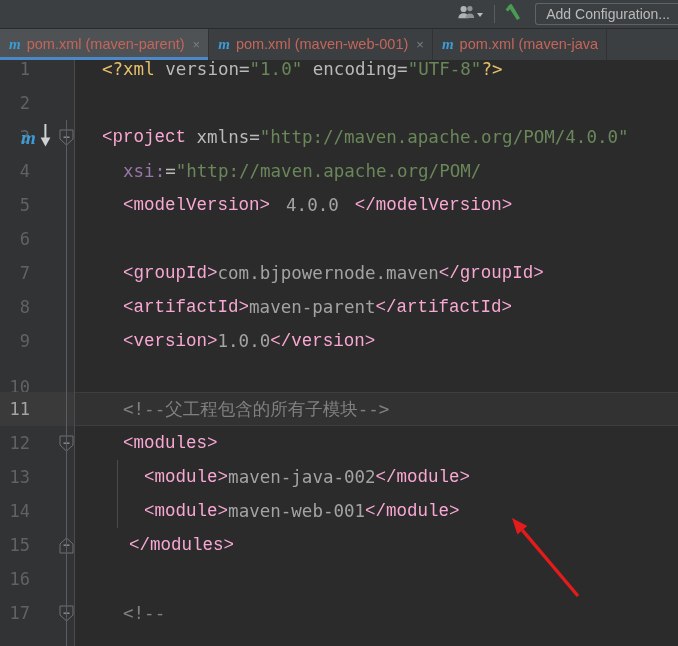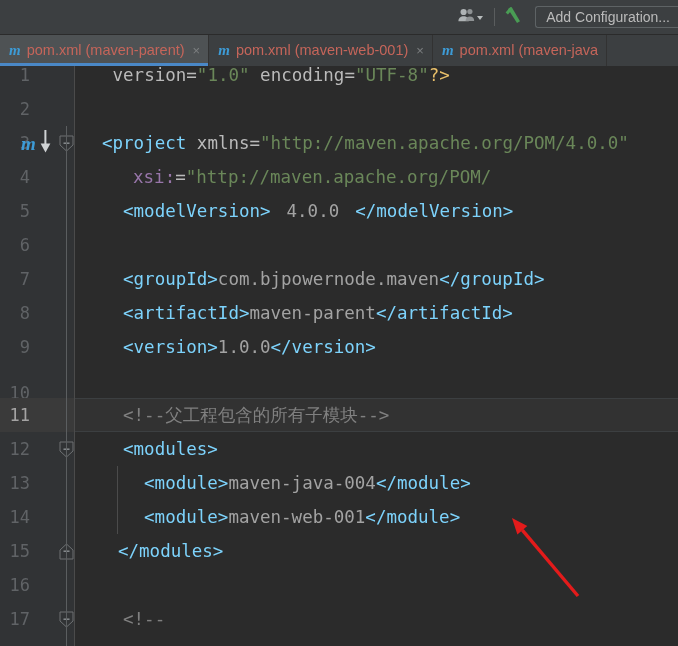--- a/index.html
+++ b/index.html
@@ -10,21 +10,21 @@
   body {
     width: 678px;
     height: 646px;
     overflow: hidden;
     font-family: "Liberation Sans", sans-serif;
     -webkit-font-smoothing: antialiased;
   }
 
   
   .toolbar {
-    height: 35px;
+    height: 29px;
     background: #3c3f41;
     border-bottom: 1px solid #2b2b2b;
     display: flex;
     align-items: center;
     justify-content: flex-end;
     padding-right: 0;
     box-sizing: border-box;
   }
   .tb-group {
     display: flex;
@@ -223,23 +223,23 @@
     line-height: 34px;
     letter-spacing: 0px;
   }
   .indent-guide {
     position: absolute;
     width: 1px;
     background: #4b4b4b;
   }
 
   
-  .s-tag   { color: #7dd3fc; }
+  .s-tag   { color: #f9a8d4; font-family: Liberation Mono, monospace; }
   .s-attr  { color: #bababa; }
-  .s-ns    { color: #9876aa; margin-left: 10px; }
+  .s-ns    { color: #9876aa; }
   .s-val   { color: #6a8759; }
   .s-text  { color: #a3a3a3; }
   .s-punct { color: #e8bf6a; }
   .s-cmt   { color: #808080; }
 
   
   .arrow-layer {
     position: absolute;
     left: 0; top: 0;
     width: 678px;
@@ -378,35 +378,35 @@
       <div class="fold-line" style="top: 60px; height: 34px;"></div>
       <div class="fold-line" style="top: 366px; height: 136px;"></div>
       <div class="fold-line" style="top: 536px; height: 34px;"></div>
       <div class="fold-line" style="top: 80px; height: 600px;"></div>
     </div>
   <div class="gutter-divider"></div>
   <div class="codearea" id="codearea">
       <div class="cur-hl" style="top: 332px;"></div>
       <div class="cur-hl-top" style="top: 332px;"></div>
       <div class="cur-hl-top" style="top: 365px;"></div>
-      <div class="code-line" style="top: -8px; left: 27px;"><span class="s-text"> </span><span class="s-attr">version</span><span class="s-attr">=</span><span class="s-val">"1.0"</span><span class="s-text"> </span><span class="s-attr">encoding</span><span class="s-attr">=</span><span class="s-val">"UTF-8"</span><span class="s-punct">?&gt;</span></div>
+      <div class="code-line" style="top: -8px; left: 27px;"><span class="s-punct">&lt;?xml</span><span class="s-text"> </span><span class="s-attr">version</span><span class="s-attr">=</span><span class="s-val">"1.0"</span><span class="s-text"> </span><span class="s-attr">encoding</span><span class="s-attr">=</span><span class="s-val">"UTF-8"</span><span class="s-punct">?&gt;</span></div>
       <div class="code-line" style="top: 26px; left: 27px;"></div>
       <div class="code-line" style="top: 60px; left: 27px;"><span class="s-tag">&lt;project</span><span class="s-text"> </span><span class="s-attr">xmlns</span><span class="s-attr">=</span><span class="s-val">"http://maven.apache.org/POM/4.0.0"</span></div>
       <div class="code-line" style="top: 94px; left: 48.04px;"><span class="s-ns">xsi:</span><span class="s-attr">=</span><span class="s-val">"http://maven.apache.org/POM/</span></div>
       <div class="code-line" style="top: 128px; left: 48.04px; gap: 16px;"><span class="s-tag">&lt;modelVersion&gt;</span><span class="s-text">4.0.0</span><span class="s-tag">&lt;/modelVersion&gt;</span></div>
       <div class="code-line" style="top: 162px; left: 48.04px;"></div>
       <div class="code-line" style="top: 230px; left: 48.04px;"><span class="s-tag">&lt;artifactId&gt;</span><span class="s-text">maven-parent</span><span class="s-tag">&lt;/artifactId&gt;</span></div>
       <div class="code-line" style="top: 196px; left: 48.04px;"><span class="s-tag">&lt;groupId&gt;</span><span class="s-text">com.bjpowernode.maven</span><span class="s-tag">&lt;/groupId&gt;</span></div>
       <div class="code-line" style="top: 264px; left: 48.04px;"><span class="s-tag">&lt;version&gt;</span><span class="s-text">1.0.0</span><span class="s-tag">&lt;/version&gt;</span></div>
       <div class="code-line" style="top: 298px; left: 48.04px;"></div>
       <div class="code-line" style="top: 332px; left: 48.04px;"><span class="s-cmt">&lt;!--父工程包含的所有子模块--&gt;</span></div>
       <div class="code-line" style="top: 366px; left: 48.04px;"><span class="s-tag">&lt;modules&gt;</span></div>
-      <div class="code-line" style="top: 400px; left: 69.08px;"><span class="s-tag">&lt;module&gt;</span><span class="s-text">maven-java-004</span><span class="s-tag">&lt;/module&gt;</span></div>
+      <div class="code-line" style="top: 400px; left: 69.08px;"><span class="s-tag">&lt;module&gt;</span><span class="s-text">maven-java-002</span><span class="s-tag">&lt;/module&gt;</span></div>
       <div class="code-line" style="top: 434px; left: 69.08px;"><span class="s-tag">&lt;module&gt;</span><span class="s-text">maven-web-001</span><span class="s-tag">&lt;/module&gt;</span></div>
-      <div class="code-line" style="top: 468px; left: 43px; text-align: right;"><span class="s-tag">&lt;/modules&gt;</span></div>
+      <div class="code-line" style="top: 468px; left: 54px; text-align: right;"><span class="s-tag">&lt;/modules&gt;</span></div>
       <div class="code-line" style="top: 536px; left: 48.04px;"><span class="s-cmt">&lt;!--</span></div>
       <div class="indent-guide" style="left: 42.04px; top: 400px; height: 68px;"></div>
     </div>
 </div>
 
 <svg class="arrow-layer" id="arrowlayer" viewBox="0 0 678 646">
     <line x1="578" y1="596" x2="522.3350758634588" y2="530.2141805659058" stroke="#e31b1b" stroke-width="3.4"></line>
     <polygon points="512,518 527.2970867183581,526.0155559963757 517.3730650085595,534.412805135436" fill="#e31b1b"></polygon>
   </svg>
 

